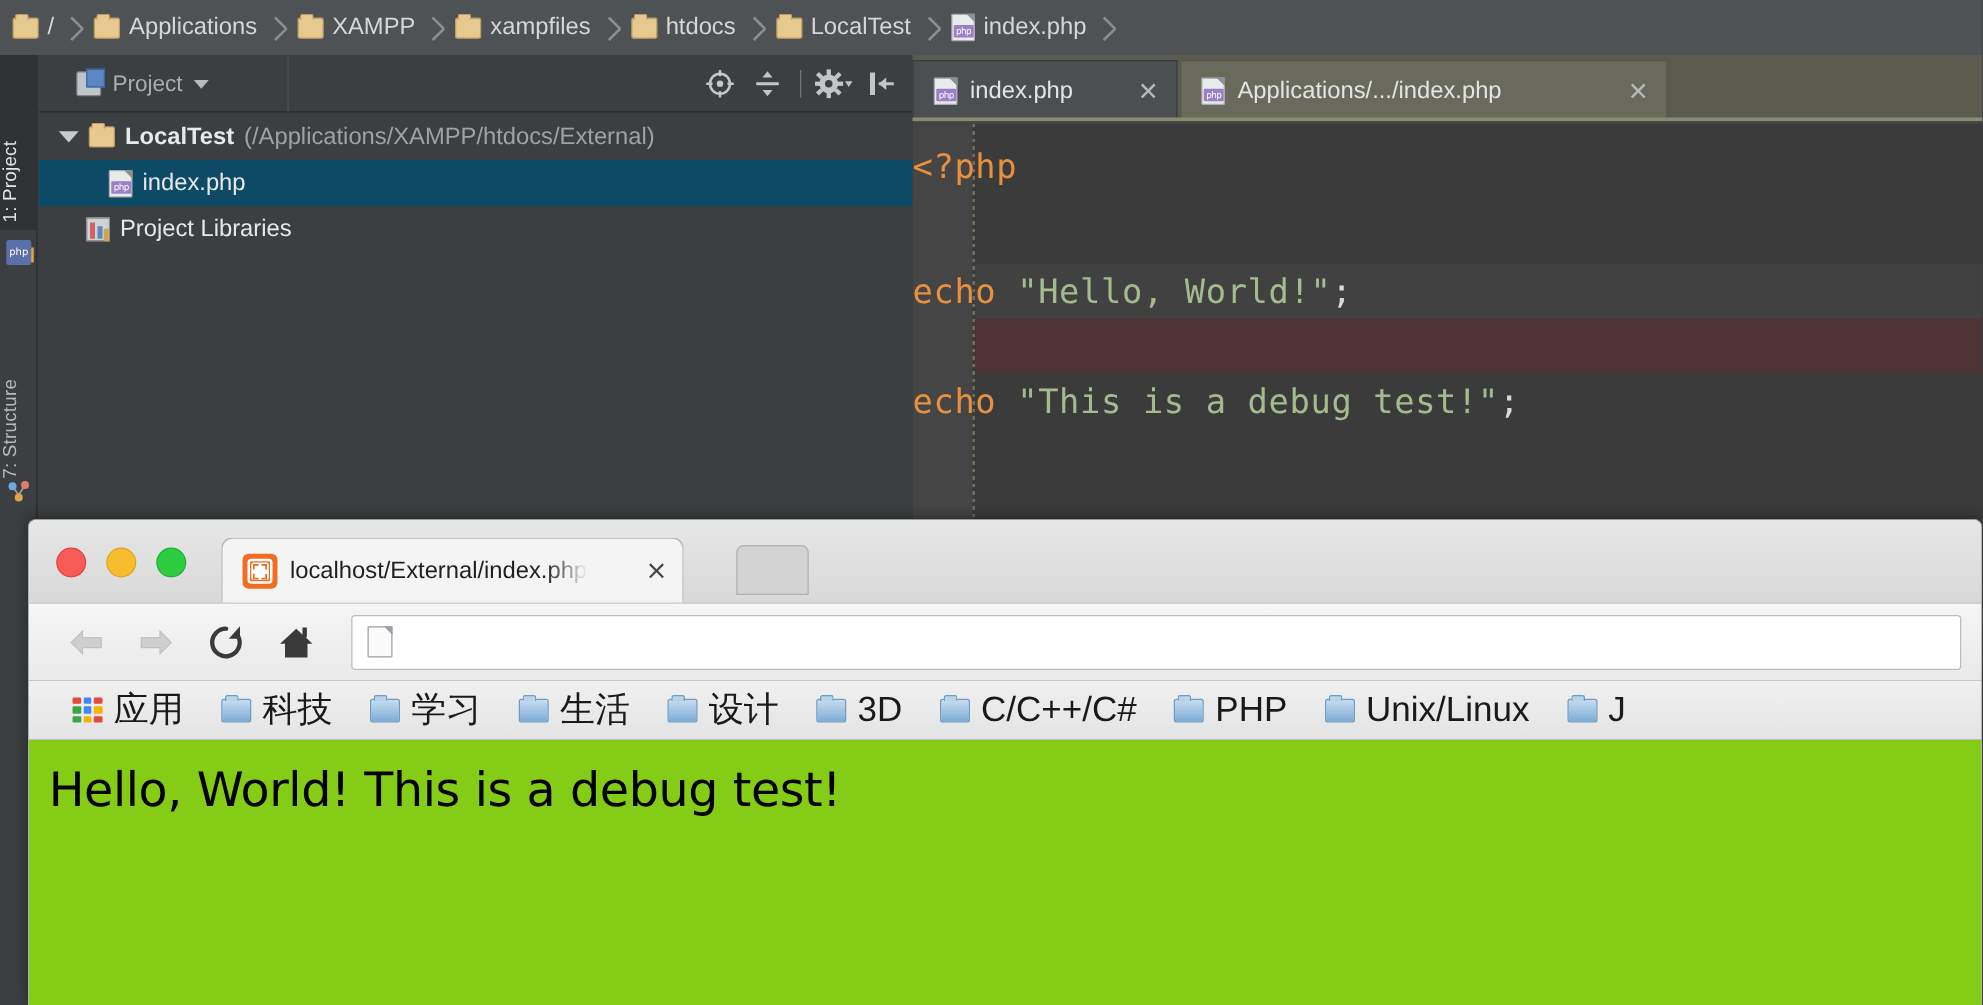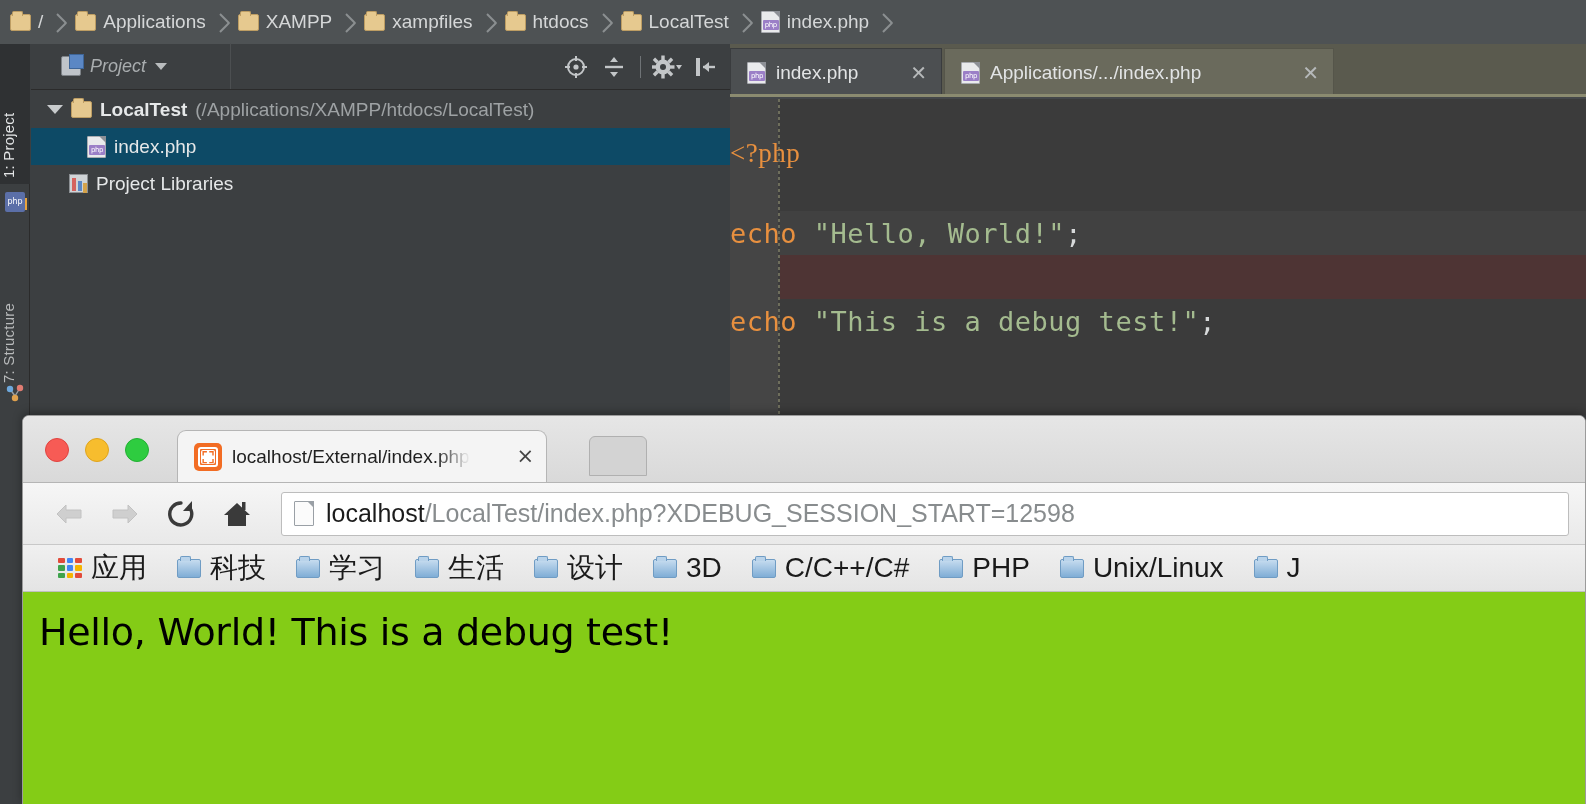--- a/index.html
+++ b/index.html
@@ -95,21 +95,21 @@
   .vicon-struct svg { display: block; }
 
   
   .projpanel {
     position: absolute; left: 31px; top: 44px; width: 699px; height: 371px;
     background: #3c3f41;
   }
   .proj-head {
     position: relative; height: 46px; width: 699px;
     background: #3c3f41; border-bottom: 1px solid #2b2b2b;
-    display: flex; align-items: flex-end; font-style: italic;
+    display: flex; align-items: flex-start;
   }
   .proj-head-title {
     display: flex; align-items: center; gap: 9px;
     padding-left: 30px; width: 200px; height: 46px;
     border-right: 1px solid #4c4f51;
   }
   .ic-projview {
     width: 20px; height: 20px; position: relative; flex: none;
     background: #bfc4c9; border: 1px solid #7e8388; border-radius: 2px;
   }
@@ -432,21 +432,21 @@
             </svg>
           </span>
         </div>
       </div>
 
       <div class="tree">
         <div class="trow">
           <span class="twist"></span>
           <span class="ic-folder"></span>
           <span class="tname b">LocalTest</span>
-          <span class="tpath">(/Applications/XAMPP/htdocs/LocalTest)</span>
+          <span class="tpath">(/Applications/XAMPP/htdocs/External)</span>
         </div>
         <div class="trow sel">
           <span class="indent"></span>
           <span class="ic-php"></span>
           <span class="tname">index.php</span>
         </div>
         <div class="trow">
           <span class="indent" style="width:22px"></span>
           <span class="ic-lib"></span>
           <span class="tname">Project Libraries</span>
@@ -466,21 +466,21 @@
         <span class="etab-x">✕</span>
       </div>
     </div>
     <div class="tabstrip-rule"></div>
     <div class="tabstrip-rule2"></div>
 
     <div class="editor">
       <div class="ed-gutter"></div>
       <div class="ed-margin"></div>
       <div id="codearea">
-          <div class="codeline" style="top: 32px; left: 0px; font-family: Liberation Serif, serif;"><span class="kw">&lt;?php</span></div>
+          <div class="codeline" style="top: 12px; left: 0px;"><span class="kw">&lt;?php</span></div>
           <div class="codeline" style="top: 68px; left: 0px;"></div>
           <div class="ln-hl-soft" style="top: 112px;"></div>
           <div class="codeline" style="top: 112px; left: 0px;"><span class="kw">echo </span><span class="str">"Hello, World!"</span><span class="punc">;</span></div>
           <div class="ln-hl-blank" style="top: 156px;"></div>
           <div class="codeline" style="top: 156px; left: 0px;"></div>
           <div class="codeline" style="top: 200px; left: 0px;"><span class="kw">echo </span><span class="str">"This is a debug test!"</span><span class="punc">;</span></div>
         </div>
     </div>
   </div>
 
@@ -520,21 +520,20 @@
         </svg>
       </span>
       <span class="navbtn">
         <svg width="32" height="32" viewBox="0 0 32 32">
           <path d="M16 5 L29 17 L25 17 L25 28 L7 28 L7 17 L3 17 Z" fill="#3a3a3a"></path>
           <rect x="21" y="4" width="3.5" height="8" fill="#3a3a3a"></rect>
         </svg>
       </span>
       <div class="omnibox">
         <span class="ic-page"></span>
-        <span class="url"><span class="host">localhost</span><span>/LocalTest/index.php?XDEBUG_SESSION_START=12598</span></span>
       </div>
     </div>
 
     <div class="bookmarks" id="bookmarks">
         <div class="bm">
           <span class="ic-apps">
             <i style="background: rgb(226, 75, 58);"></i>
             <i style="background: rgb(66, 133, 244);"></i>
             <i style="background: rgb(226, 75, 58);"></i>
             <i style="background: rgb(63, 163, 77);"></i>

